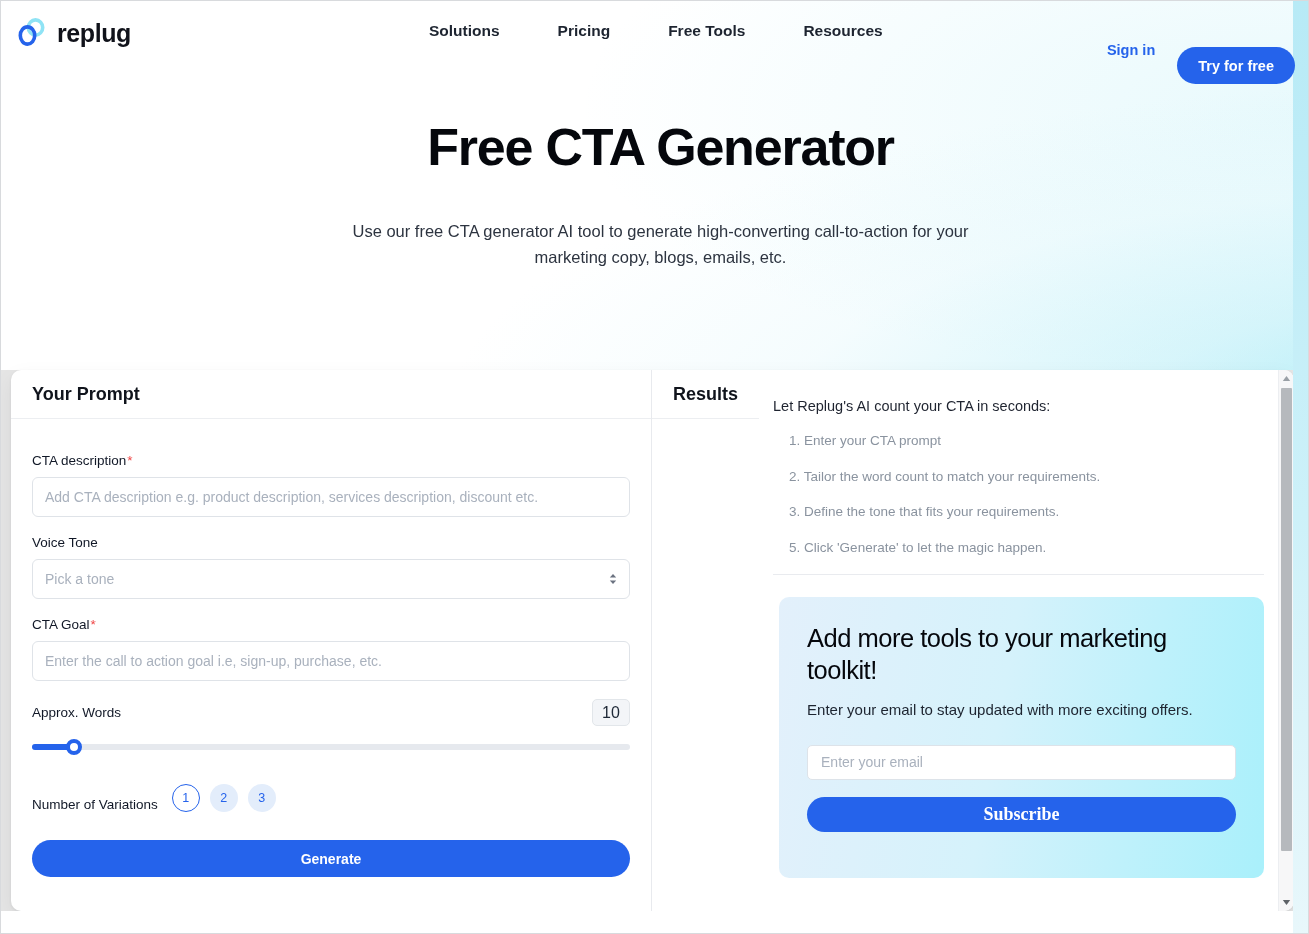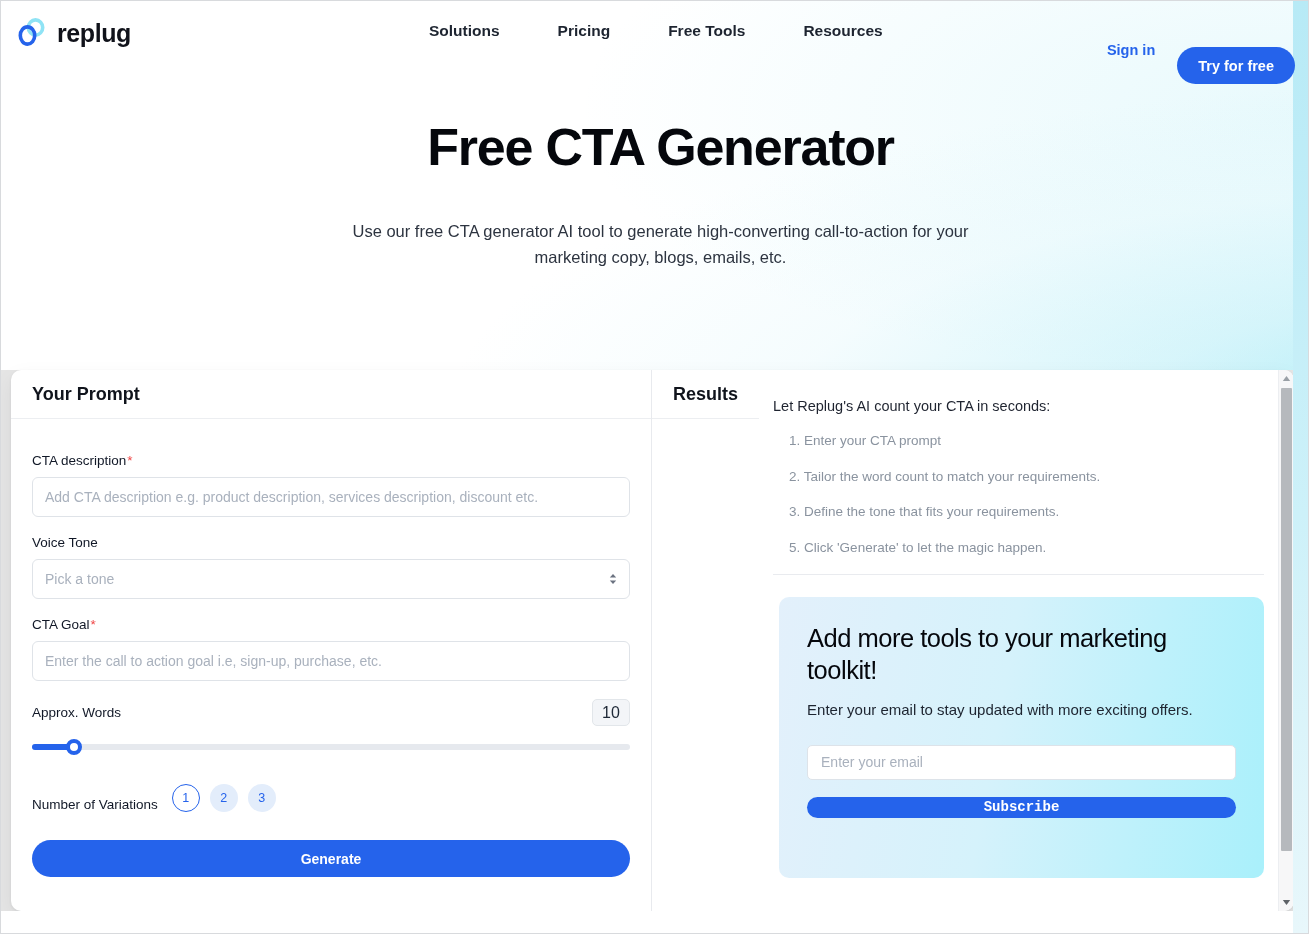--- a/index.html
+++ b/index.html
@@ -415,29 +415,29 @@
     font-size: 14px;
     background: #ffffff;
     outline: none;
     color: #111827;
     font-family: "Liberation Sans", sans-serif;
   }
   .nl-input::placeholder { color: #a9b1bd; }
   .nl-btn {
     margin-top: 17px;
     width: 100%;
-    height: 21px;
+    height: 35px;
     border-radius: 18px;
     background: #2563eb;
     color: #ffffff;
-    font-size: 14px;
+    font-size: 18px;
     font-weight: 700;
     border: none;
     cursor: pointer;
-    font-family: Liberation Mono, monospace;
+    font-family: Liberation Serif, serif;
   }
 
   
   .scrollbar {
     position: absolute;
     right: 0;
     top: 0;
     width: 16px;
     height: 100%;
     background: #f7f7f8;

